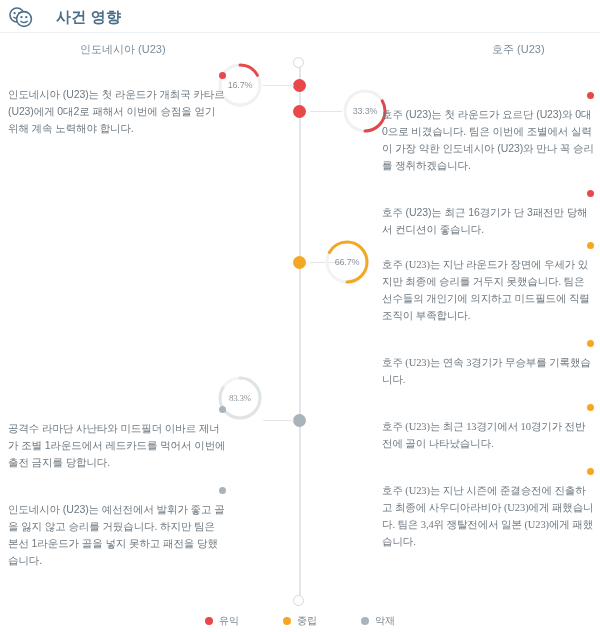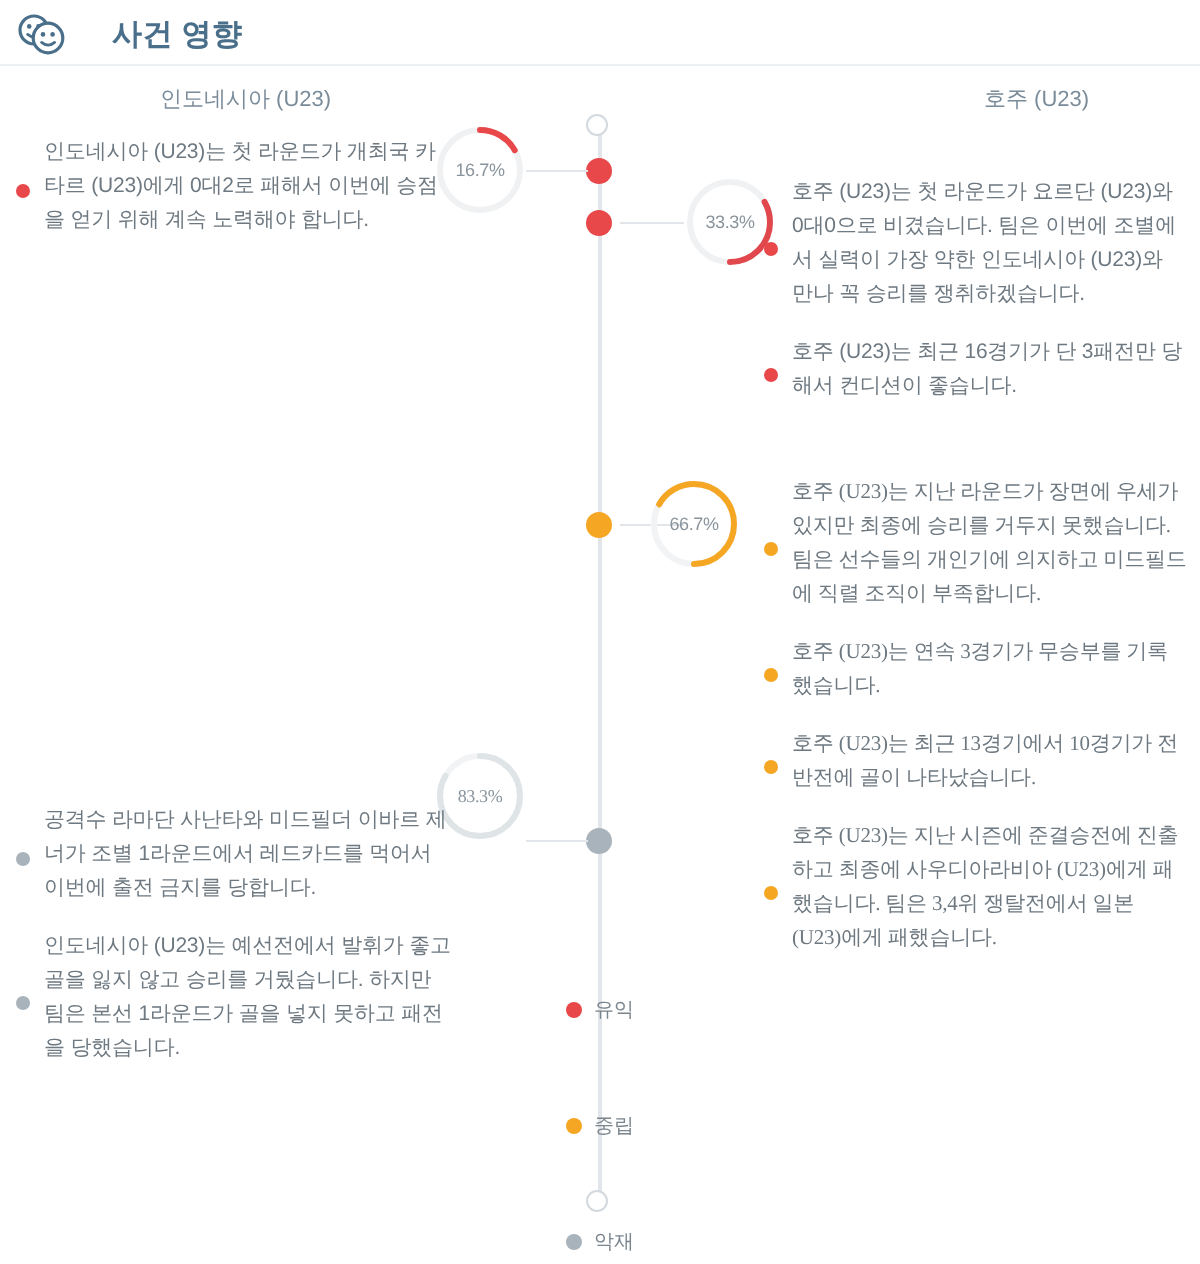--- a/index.html
+++ b/index.html
@@ -104,21 +104,22 @@
 
   
   .block { position: absolute; }
   .block.left  { width: 218px; left: 8px;  text-align: left; }
   .block.right { width: 212px; left: 382px; text-align: left; }
 
   .item {
     display: flex;
     gap: 7px;
     margin-bottom: 12px;
-    align-items: center;
+    align-items: flex-end;
+    flex-direction: column;
   }
   .bullet {
     flex: 0 0 auto;
     width: 7px; height: 7px;
     border-radius: 50%;
     margin-top: 4px;
   }
   .item-text {
     font-size: 10.5px;
     line-height: 1.62;
@@ -133,21 +134,20 @@
 
   
   .legend {
     position: absolute;
     left: 0; bottom: 4px;
     width: 600px;
     display: flex;
     justify-content: center;
     gap: 44px;
     align-items: center;
-    flex-direction: column;
   }
   .legend-item { display: flex; align-items: center; gap: 6px; }
   .legend-dot { width: 8px; height: 8px; border-radius: 50%; }
   .legend-label { font-size: 10px; color: #7b858d; }
 </style>
 </head>
 <body>
 
 <div class="header">
   <span class="header-icon">

